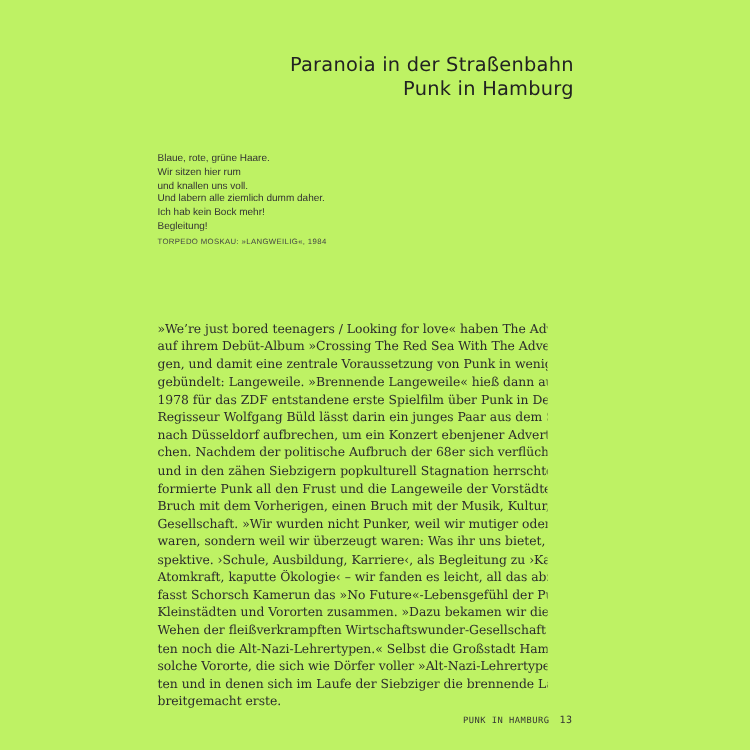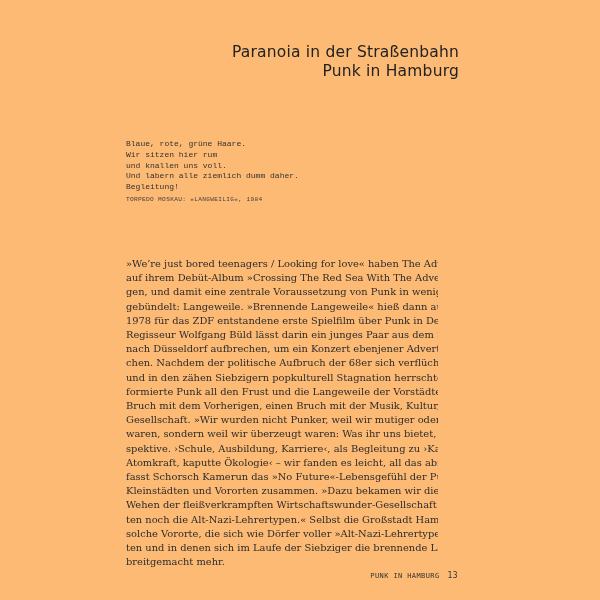--- a/index.html
+++ b/index.html
@@ -11,21 +11,21 @@
       width: 600px;
       height: 600px;
       position: relative;
       overflow: hidden;
       color: #2a2a2a;
     }
     .page {
       position: absolute;
       left: 0; top: 0;
       width: 600px; height: 600px;
-      background: #fdba74;
+      background: #bef264;
     }
     .header {
       position: absolute;
       right: 141px;
       top: 43px;
       text-align: right;
       font-family: "DejaVu Sans", sans-serif;
       color: #222222;
     }
     .header .title {
@@ -39,25 +39,24 @@
       font-size: 15.5px;
       line-height: 19px;
       letter-spacing: 0.2px;
       font-weight: normal;
       margin: 0;
     }
     .epigraph {
       position: absolute;
       left: 126px;
       top: 122px;
-      font-family: Liberation Mono, monospace;
+      font-family: Liberation Sans, sans-serif;
       font-size: 8px;
       line-height: 10.8px;
       color: #333333;
-      margin-top: 17px;
     }
     .epigraph .line {
       display: block;
       white-space: nowrap;
     }
     .epigraph .source {
       display: block;
       margin-top: 2px;
       font-size: 6.2px;
       letter-spacing: 0.3px;
@@ -108,20 +107,21 @@
   <div class="header">
     <div class="title">Paranoia in der Straßenbahn</div>
     <div class="subtitle">Punk in Hamburg</div>
   </div>
 
   <div class="epigraph">
     <span class="line">Blaue, rote, grüne Haare.</span>
     <span class="line">Wir sitzen hier rum</span>
     <span class="line">und knallen uns voll.</span>
     <span class="line">Und labern alle ziemlich dumm daher.</span>
+    <span class="line">Ich hab kein Bock mehr!</span>
     <span class="line">Begleitung!</span>
     <span class="source">TORPEDO MOSKAU: »LANGWEILIG«, 1984</span>
   </div>
 
   <div class="body-text">
     <span class="line">»We’re just bored teenagers / Looking for love« haben The Adverts 1978</span>
     <span class="line">auf ihrem Debüt-Album »Crossing The Red Sea With The Adverts« gesun-</span>
     <span class="line">gen, und damit eine zentrale Voraussetzung von Punk in wenigen Zeilen</span>
     <span class="line">gebündelt: Langeweile. »Brennende Langeweile« hieß dann auch der</span>
     <span class="line">1978 für das ZDF entstandene erste Spielfilm über Punk in Deutschland.</span>
@@ -134,20 +134,20 @@
     <span class="line">Gesellschaft. »Wir wurden nicht Punker, weil wir mutiger oder radikaler</span>
     <span class="line">waren, sondern weil wir überzeugt waren: Was ihr uns bietet, ist keine Per-</span>
     <span class="line">spektive. ›Schule, Ausbildung, Karriere‹, als Begleitung zu ›Kalter Krieg,</span>
     <span class="line">Atomkraft, kaputte Ökologie‹ – wir fanden es leicht, all das abzulehnen«,</span>
     <span class="line">fasst Schorsch Kamerun das »No Future«-Lebensgefühl der Punks in den</span>
     <span class="line">Kleinstädten und Vororten zusammen. »Dazu bekamen wir die letzten</span>
     <span class="line">Wehen der fleißverkrampften Wirtschaftswunder-Gesellschaft mit, erleb-</span>
     <span class="line">ten noch die Alt-Nazi-Lehrertypen.« Selbst die Großstadt Hamburg besaß</span>
     <span class="line">solche Vororte, die sich wie Dörfer voller »Alt-Nazi-Lehrertypen« anfühl-</span>
     <span class="line">ten und in denen sich im Laufe der Siebziger die brennende Langeweile</span>
-    <span class="line last">breitgemacht mehr.</span>
+    <span class="line last">breitgemacht erste.</span>
   </div>
 
   <div class="footer">
     <span>PUNK IN HAMBURG</span><span class="page-num">13</span>
   </div>
 
 </div>
 
 </body></html>

